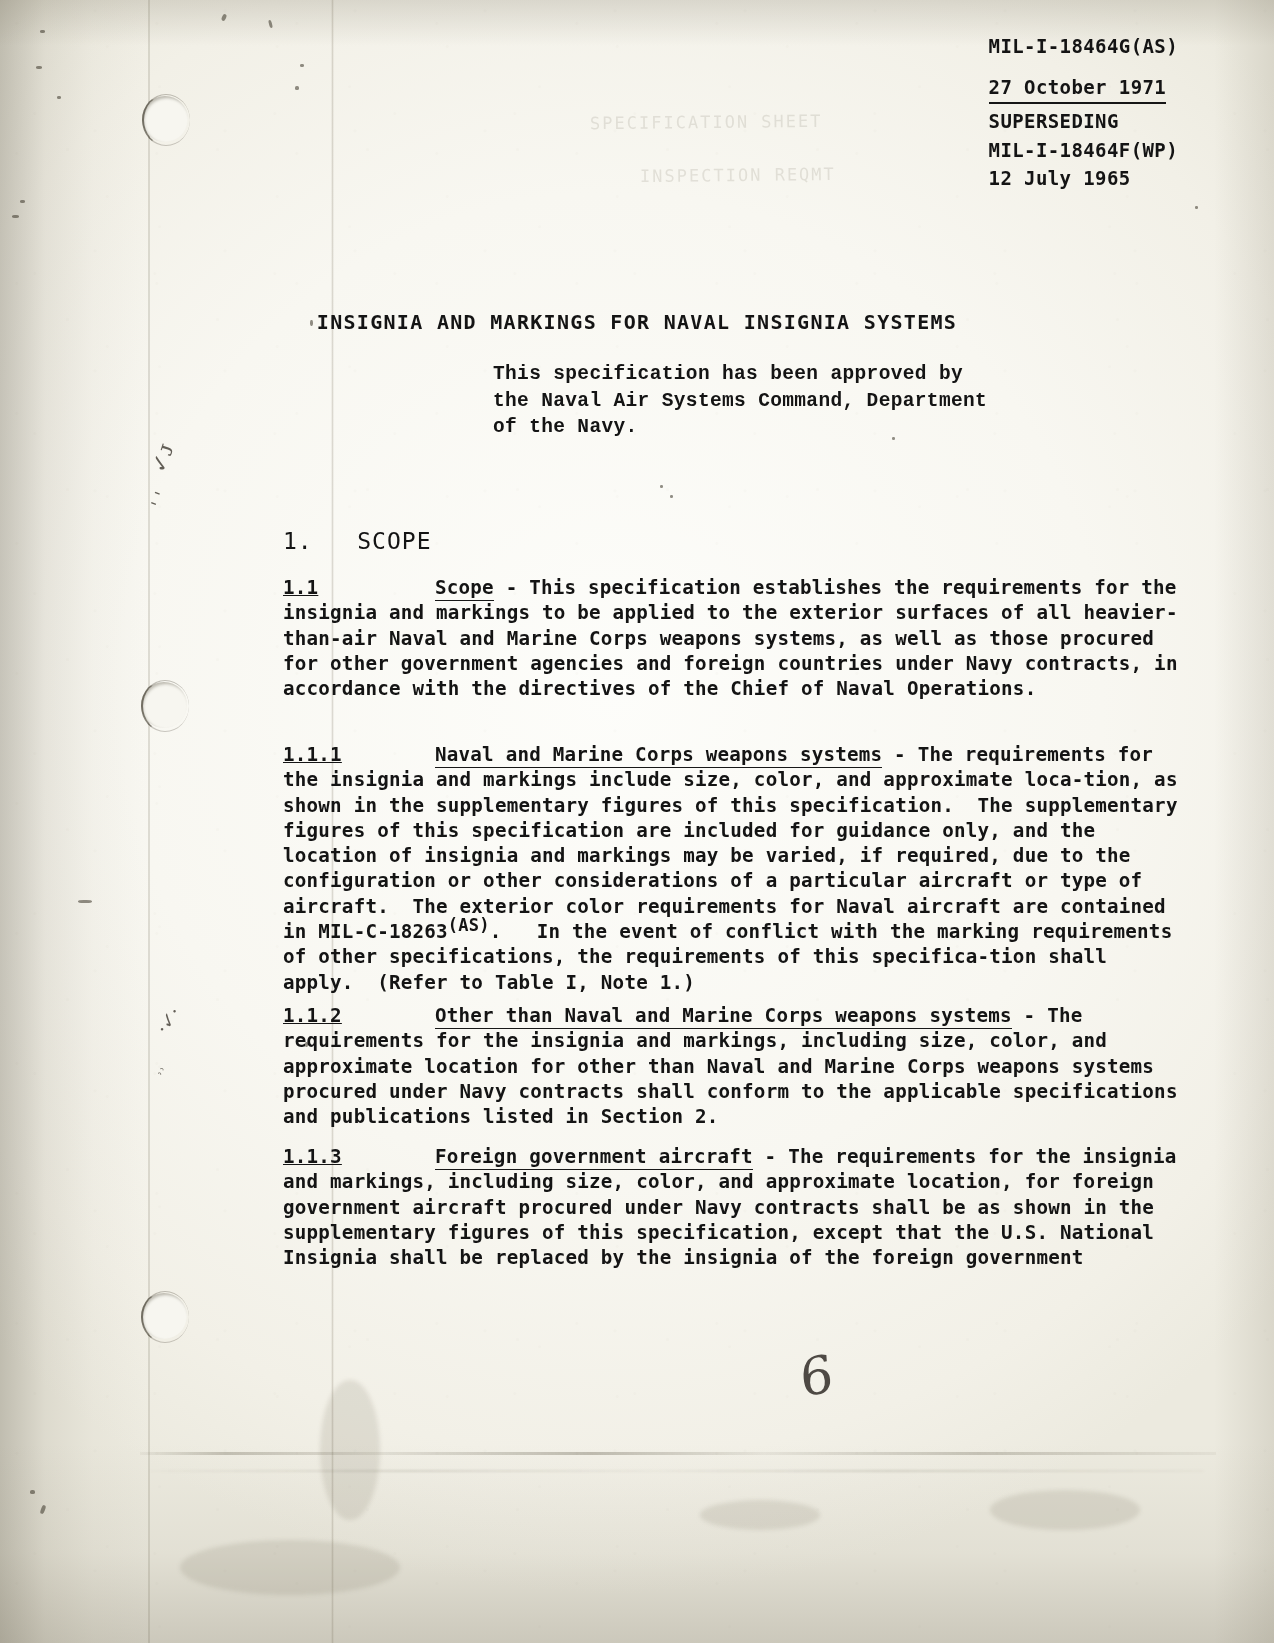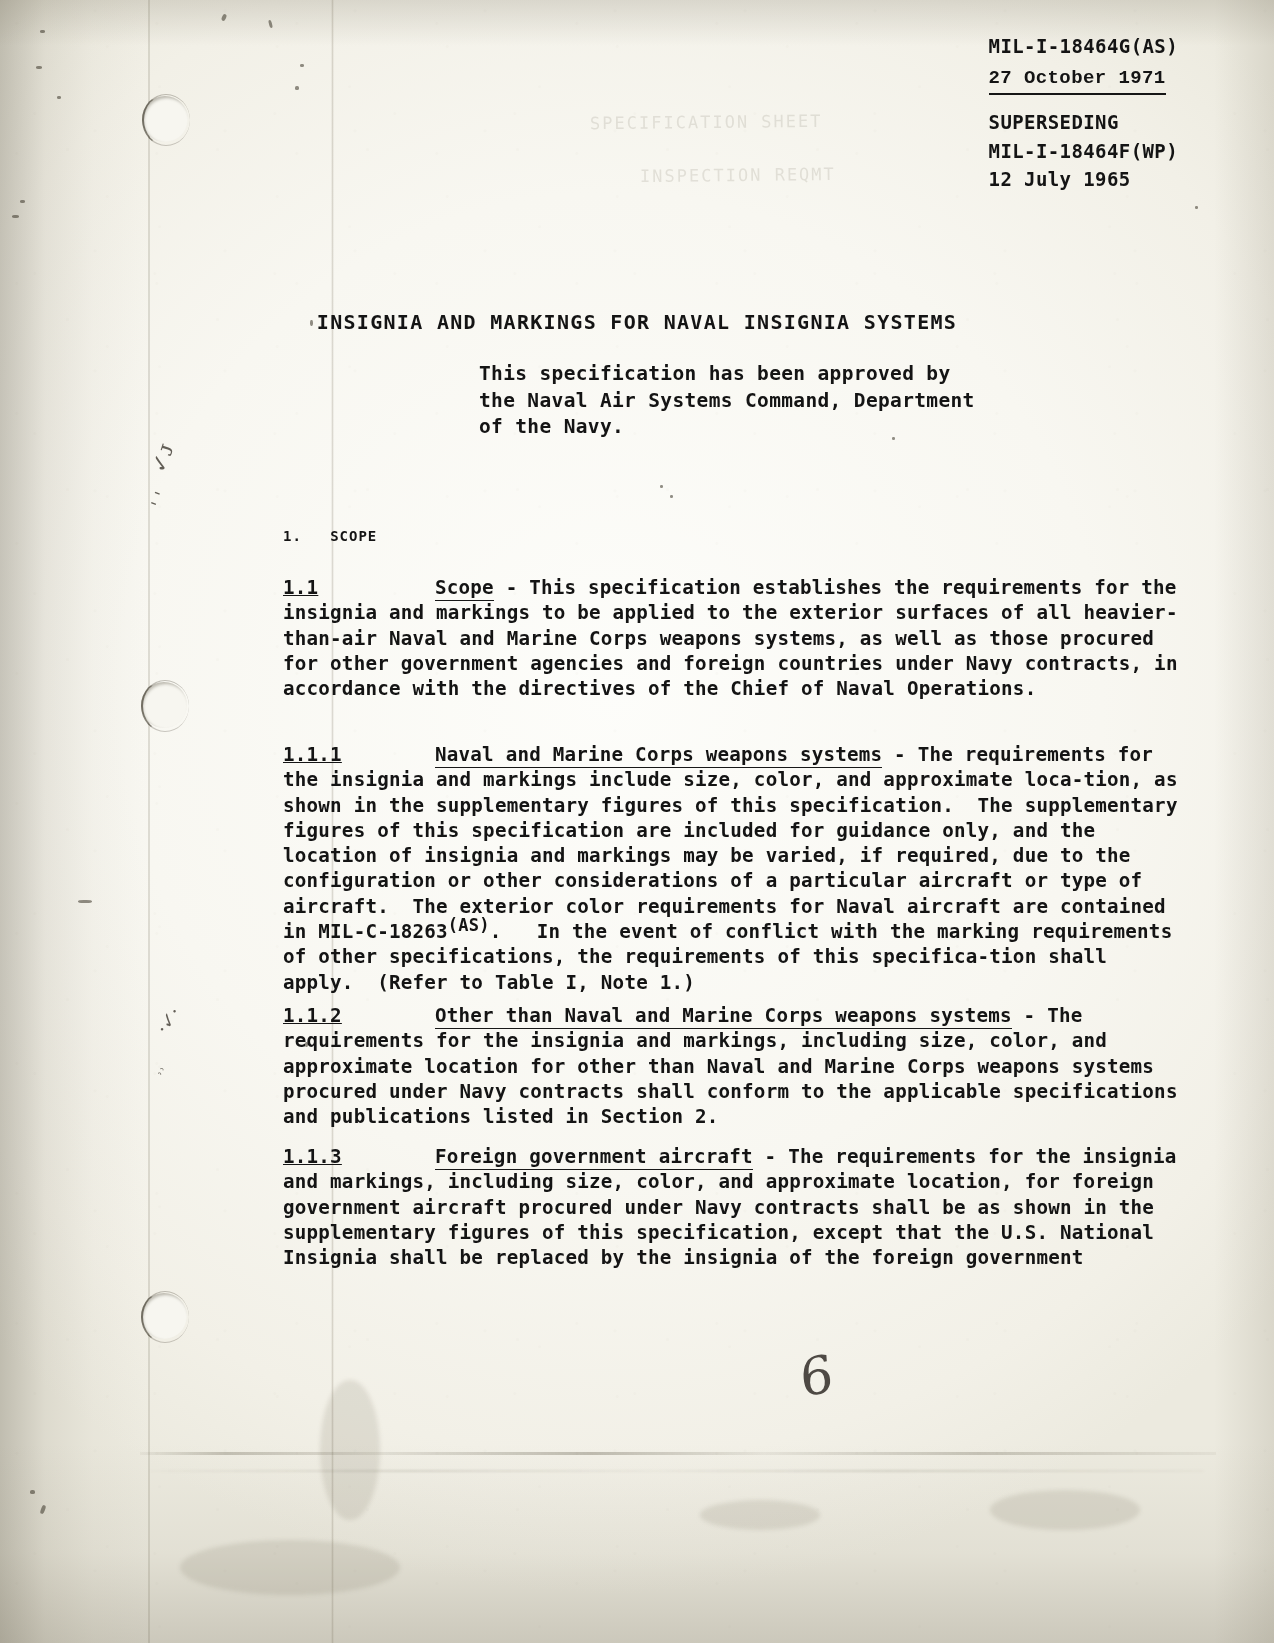--- a/index.html
+++ b/index.html
@@ -138,22 +138,22 @@
     line-height: 28.5px;
     letter-spacing: .4px;
     font-weight: 700;
   }
   .header-block .u {
     display: inline-block;
     border-bottom: 2px solid #161616;
     padding-bottom: 1px;
   }
   .hdr-line { white-space: nowrap; }
-  .hdr-date { margin-top: 3px; font-family: Liberation Mono, monospace; }
-  .hdr-after-date { margin-top: 13px; }
+  .hdr-date { margin-top: 12px; }
+  .hdr-after-date { margin-top: 3px; }
 
   .title-main {
     position: absolute;
     left: 0; right: 0;
     top: 264px;
     text-align: center;
     font-size: 20px;
     font-weight: 700;
     letter-spacing: 1.6px;
   }
@@ -162,35 +162,36 @@
     left: 0; right: 0;
     top: 310px;
     text-align: center;
     font-size: 20px;
     font-weight: 700;
     letter-spacing: 1.3px;
   }
 
   .approval {
     position: absolute;
-    left: 479px;
+    left: 493px;
     top: 361px;
     font-size: 19.5px;
     line-height: 26.5px;
     letter-spacing: .35px;
     font-weight: 700;
     white-space: pre;
+    font-family: Liberation Mono, monospace;
   }
 
   .section-head {
     position: absolute;
     left: 283px;
     top: 528px;
-    font-size: 14px;
-    font-weight: 700;
+    font-size: 23px;
+    font-weight: 400;
     letter-spacing: 1px;
     white-space: pre;
   }
 
   .para {
     position: absolute;
     left: 283px;
     width: 905px;
     font-size: 19.2px;
     line-height: 25.3px;

